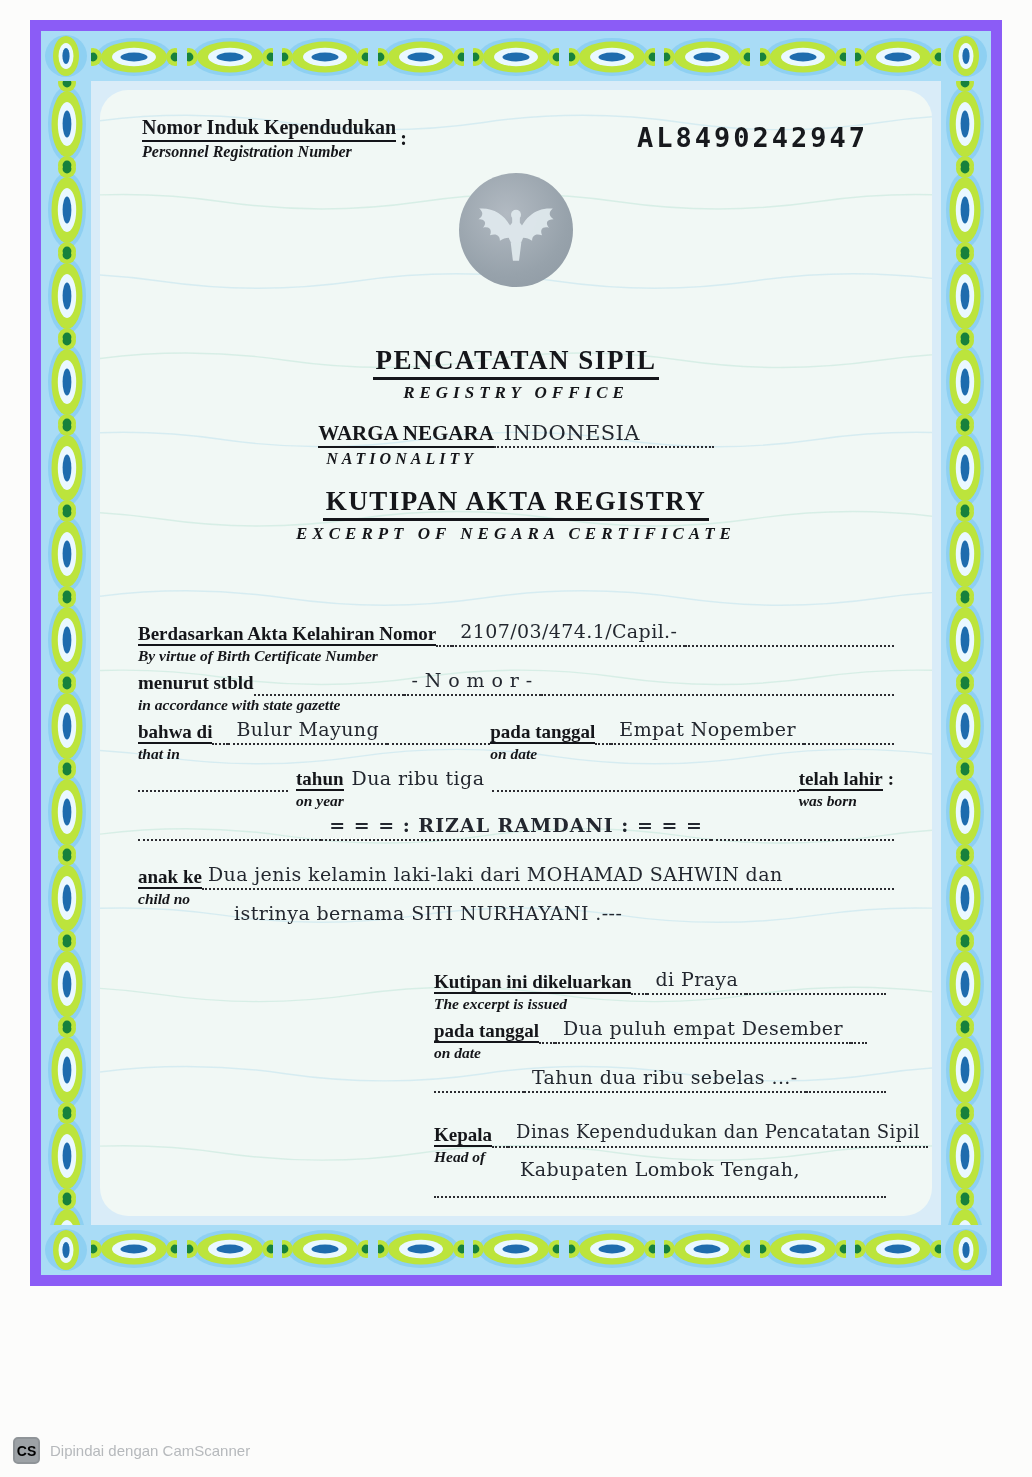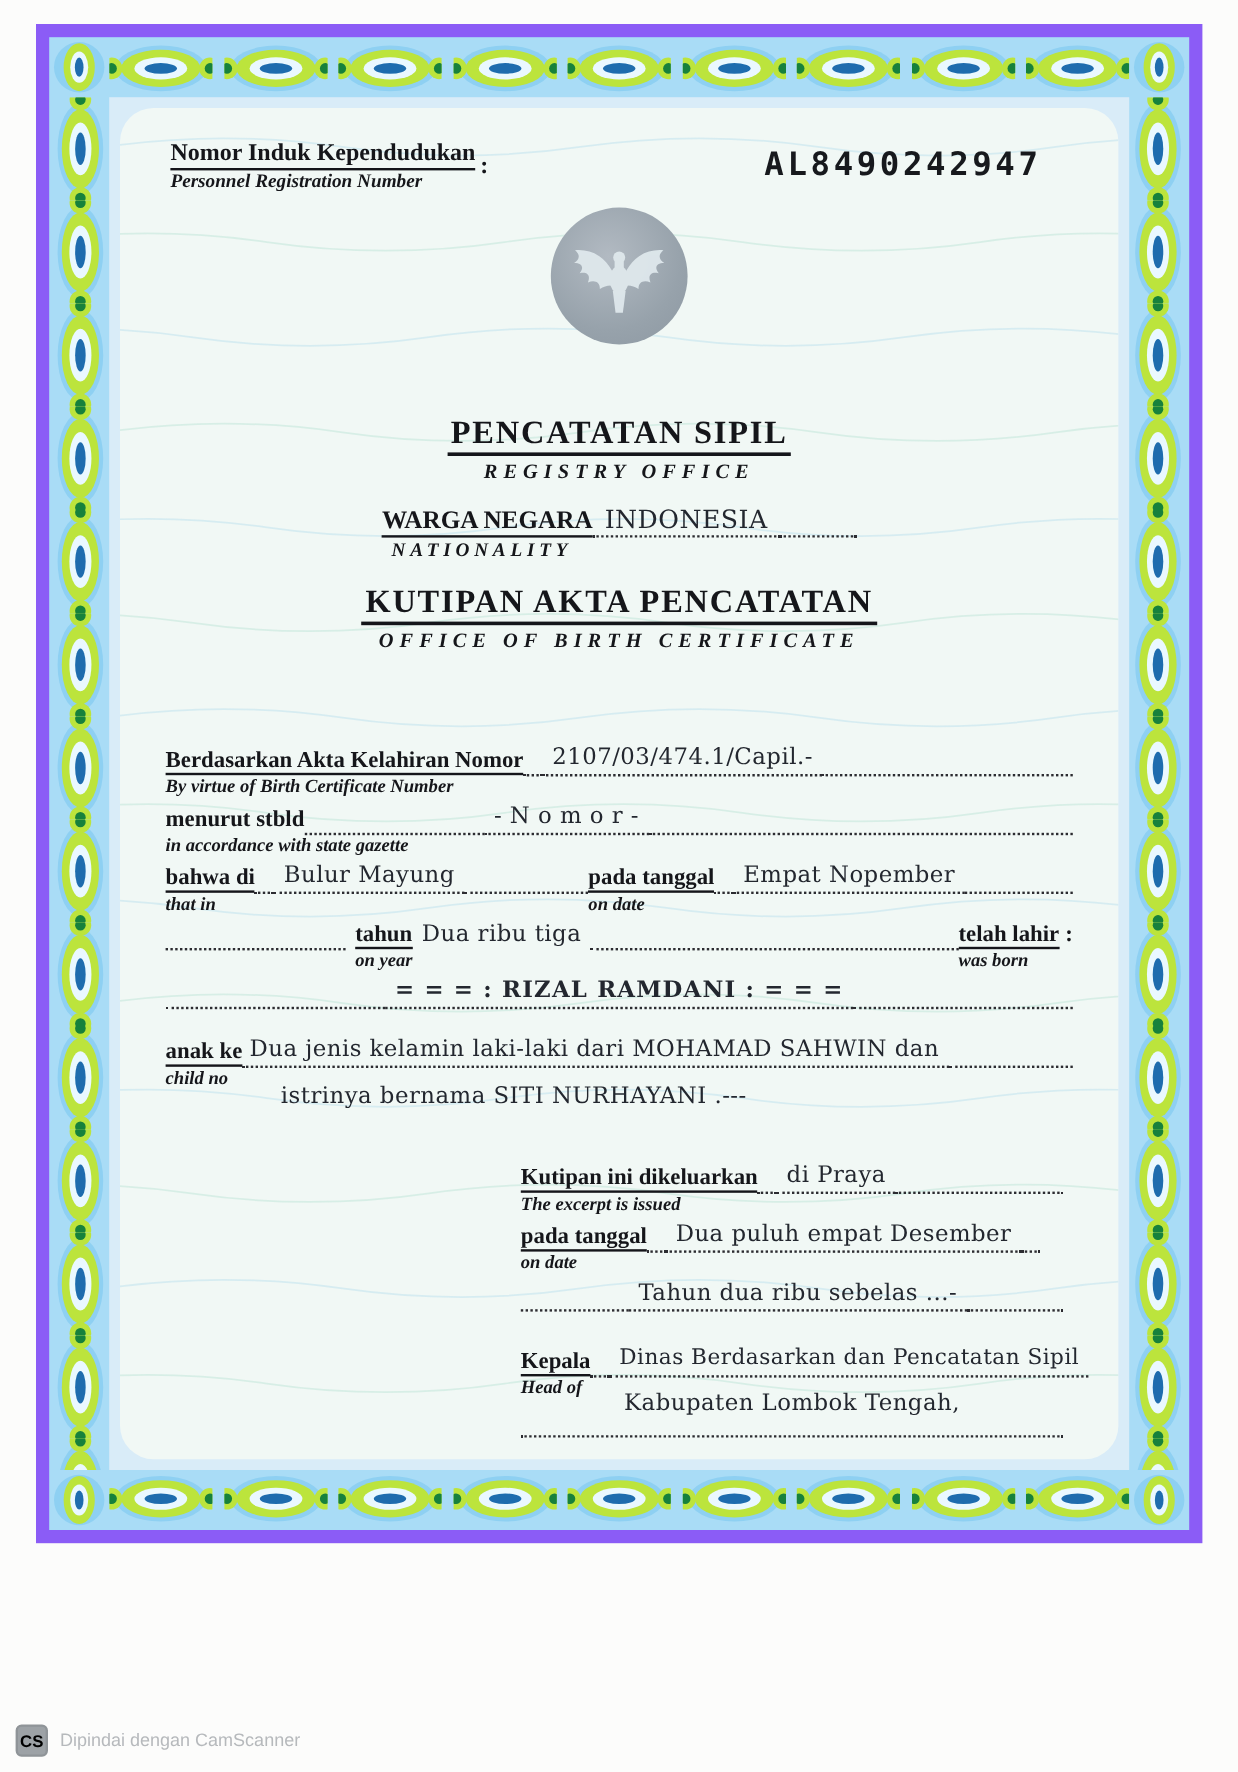--- a/index.html
+++ b/index.html
@@ -652,22 +652,22 @@
 
             <div class="nat">
               <div class="nat-line">
                 <span class="nat-label">WARGA NEGARA</span>
                 <span class="nat-value tw">INDONESIA</span>
                 <span class="nat-dots"></span>
               </div>
               <div class="nat-sub">NATIONALITY</div>
             </div>
 
-            <div class="h2gap"><span class="h-big">KUTIPAN AKTA PENCATATAN</span></div>
-            <div class="h-sub">OFFICE OF BIRTH CERTIFICATE</div>
+            <div class="h2gap"><span class="h-big">KUTIPAN AKTA REGISTRY</span></div>
+            <div class="h-sub">EXCERPT OF NEGARA CERTIFICATE</div>
           </div>
 
           <div class="fields">
 
             <div class="frow">
               <span class="lab">
                 <span class="lab-main">Berdasarkan Akta Kelahiran Nomor</span>
                 <span class="lab-sub">By virtue of Birth Certificate Number</span>
               </span>
               <span class="dots dots-s"></span>
@@ -762,21 +762,21 @@
               <span class="val tw">Tahun dua ribu sebelas ...-</span>
               <span class="dots"></span>
             </div>
 
             <div class="frow" style="margin-top:26px">
               <span class="lab">
                 <span class="lab-main">Kepala</span>
                 <span class="lab-sub">Head of</span>
               </span>
               <span class="dots dots-s"></span>
-              <span class="val tw head-val">Dinas Berdasarkan dan Pencatatan Sipil</span>
+              <span class="val tw head-val">Dinas Kependudukan dan Pencatatan Sipil</span>
             </div>
 
             <div class="head2 tw">Kabupaten Lombok Tengah,</div>
             <div class="dotrow"></div>
 
             <div class="sig">
               <svg class="sig-art" width="452" height="240" viewBox="0 0 452 240">
                 <g stroke="#a493c6" fill="none">
                   <ellipse cx="130" cy="98" rx="82" ry="78" stroke-width="2.5" opacity="0.3"></ellipse>
                   <ellipse cx="130" cy="98" rx="56" ry="53" stroke-width="1.5" opacity="0.22"></ellipse>

